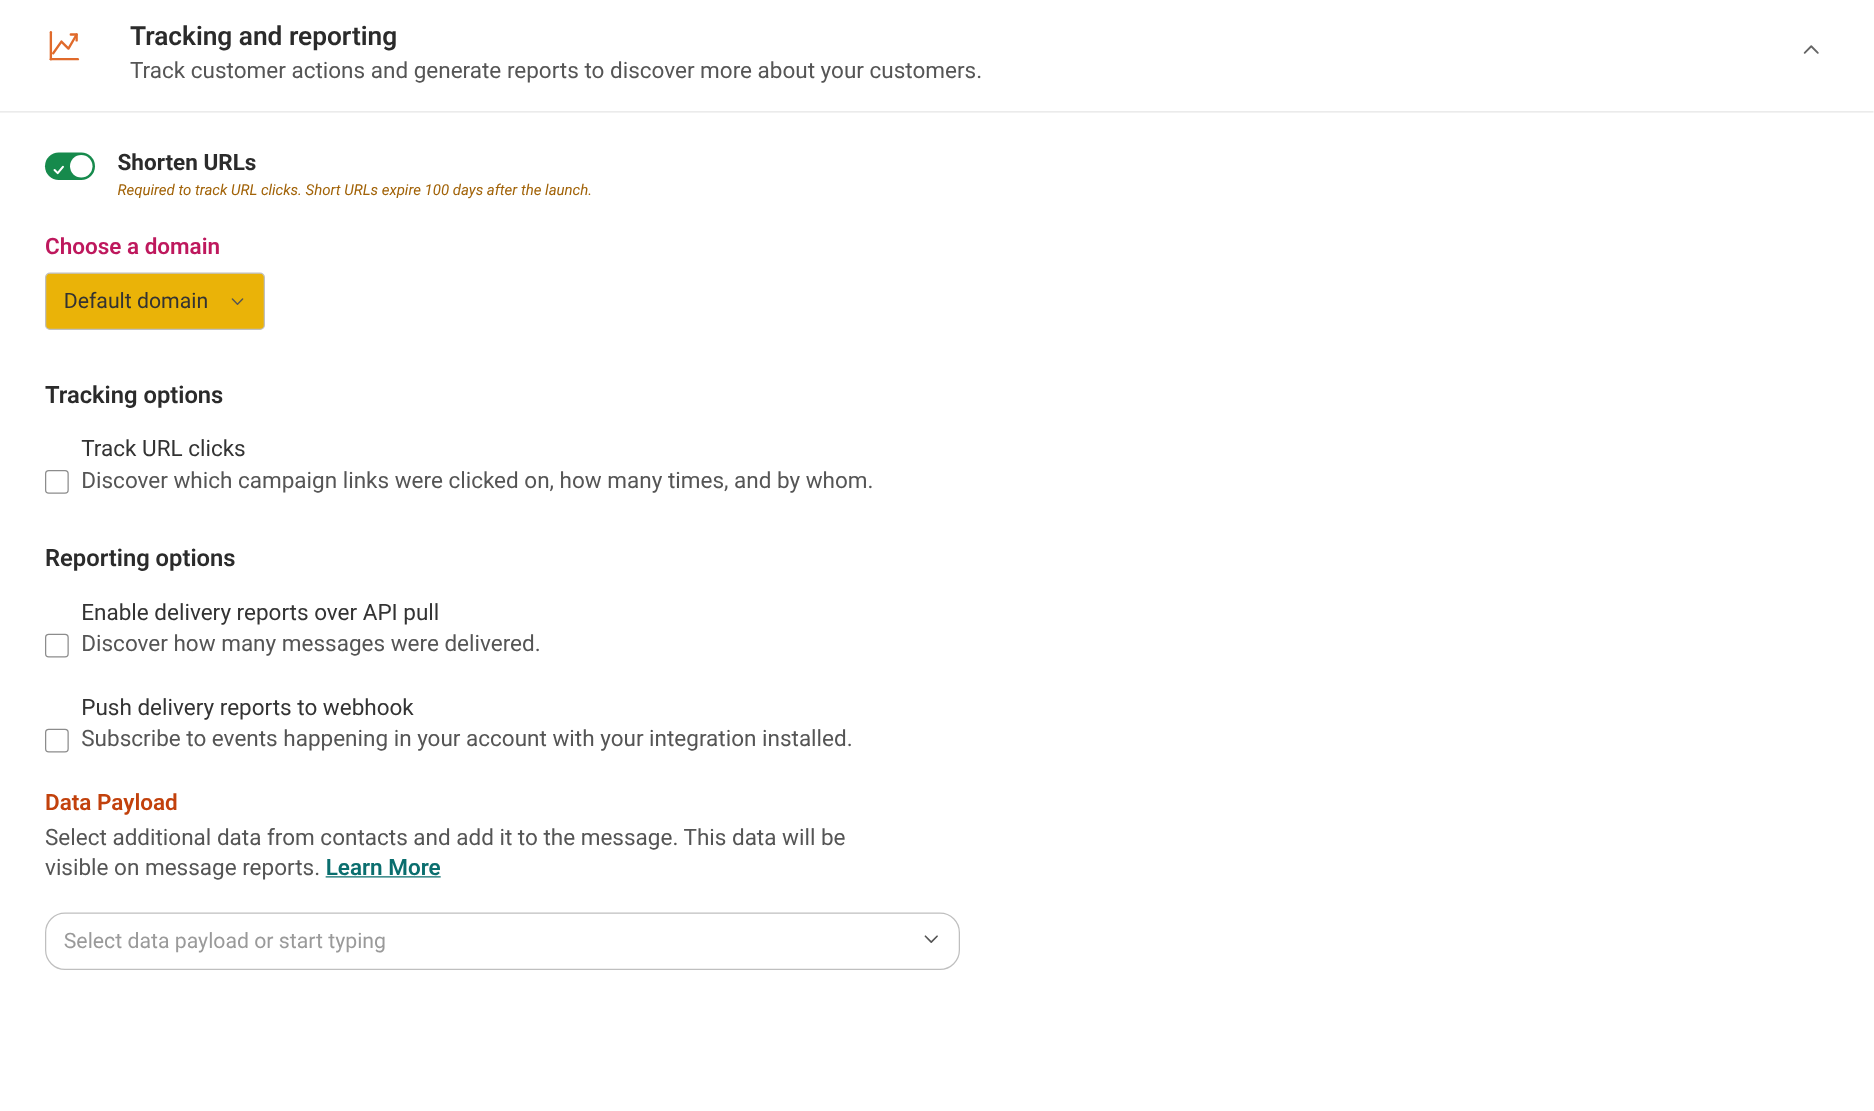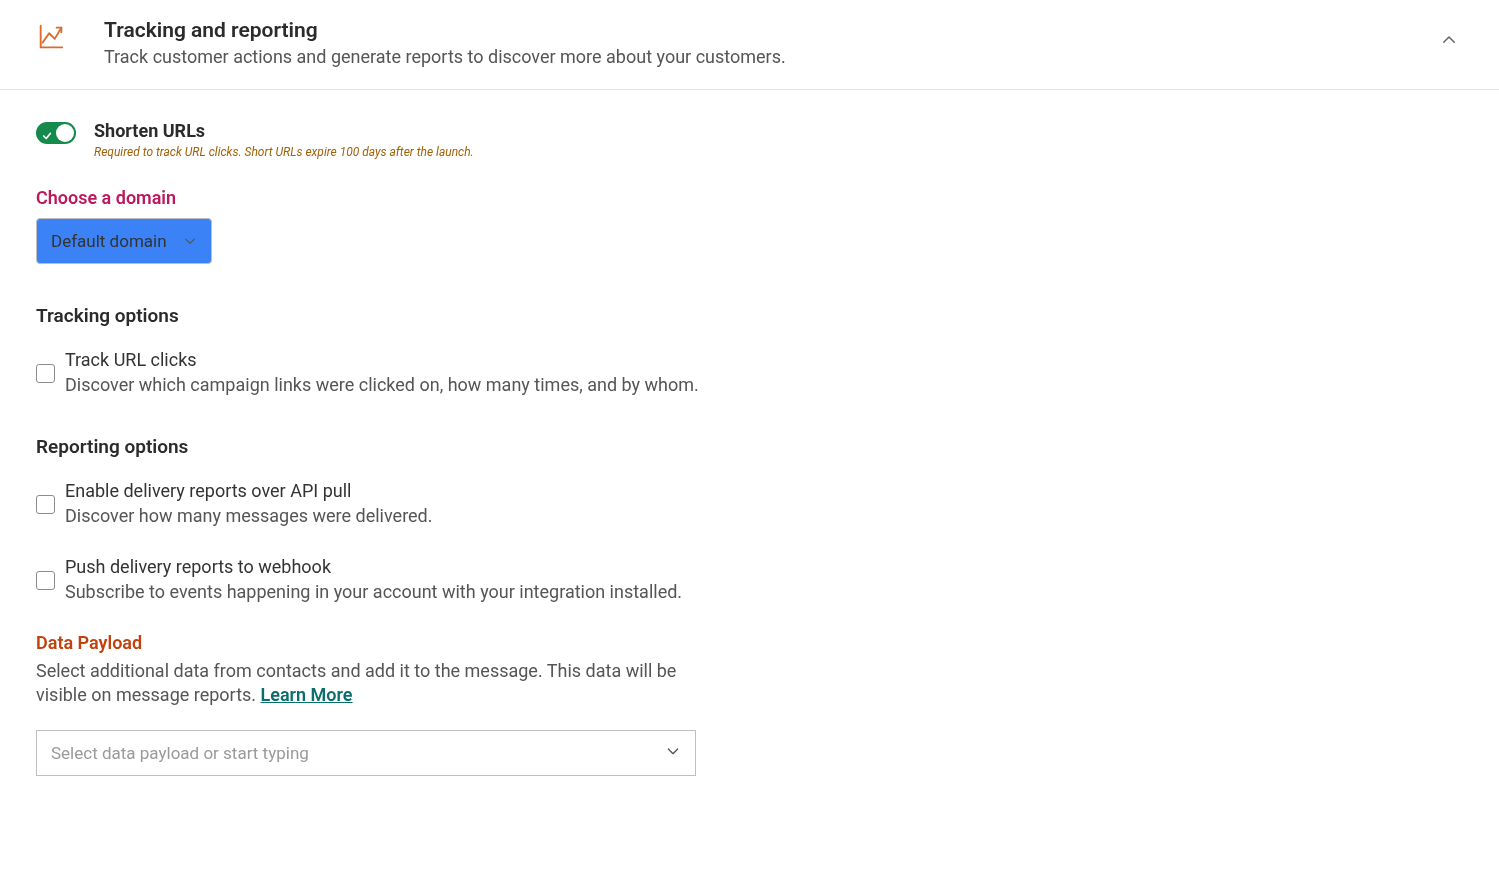--- a/index.html
+++ b/index.html
@@ -110,36 +110,36 @@
     display: inline-flex;
     align-items: center;
     justify-content: space-between;
     border: 1px solid #bfbfbf;
     border-radius: 4px;
     padding: 12px 14px;
     font-size: 17px;
     color: #333;
     min-width: 176px;
     cursor: pointer;
-    background:#3b82f6;
+    background:#eab308;
   }
   .select .chev { margin-left: 12px; display:flex; }
   .select .chev svg { width: 14px; height: 14px; stroke:#555; }
 
   .group-heading {
     font-size: 19px;
     font-weight: 600;
     color: #2b2b2b;
     margin-top: 40px;
     margin-bottom: 22px;
   }
 
   .checkbox-row {
     display: flex;
-    align-items: center;
+    align-items: flex-end;
     margin-bottom: 30px;
   }
   .chk {
     flex: 0 0 auto;
     width: 19px;
     height: 19px;
     border: 1.5px solid #8c8c8c;
     border-radius: 3px;
     margin-right: 10px;
     margin-top: 2px;
@@ -170,26 +170,26 @@
   }
   .link {
     color: #0a6e6e;
     font-weight: 600;
     text-decoration: underline;
     cursor: pointer;
   }
 
   .combo {
     margin-top: 22px;
-    width: 660px;
+    width: 732px;
     display: flex;
     align-items: center;
     justify-content: space-between;
     border: 1px solid #bfbfbf;
-    border-radius: 0;
+    border-radius: 16px;
     padding: 12px 14px;
     cursor: text;
     background:#fff;
   }
   .combo-placeholder {
     color: #9a9a9a;
     font-size: 17px;
   }
   .combo .chev svg { width: 16px; height: 16px; stroke:#555; }
 </style>

